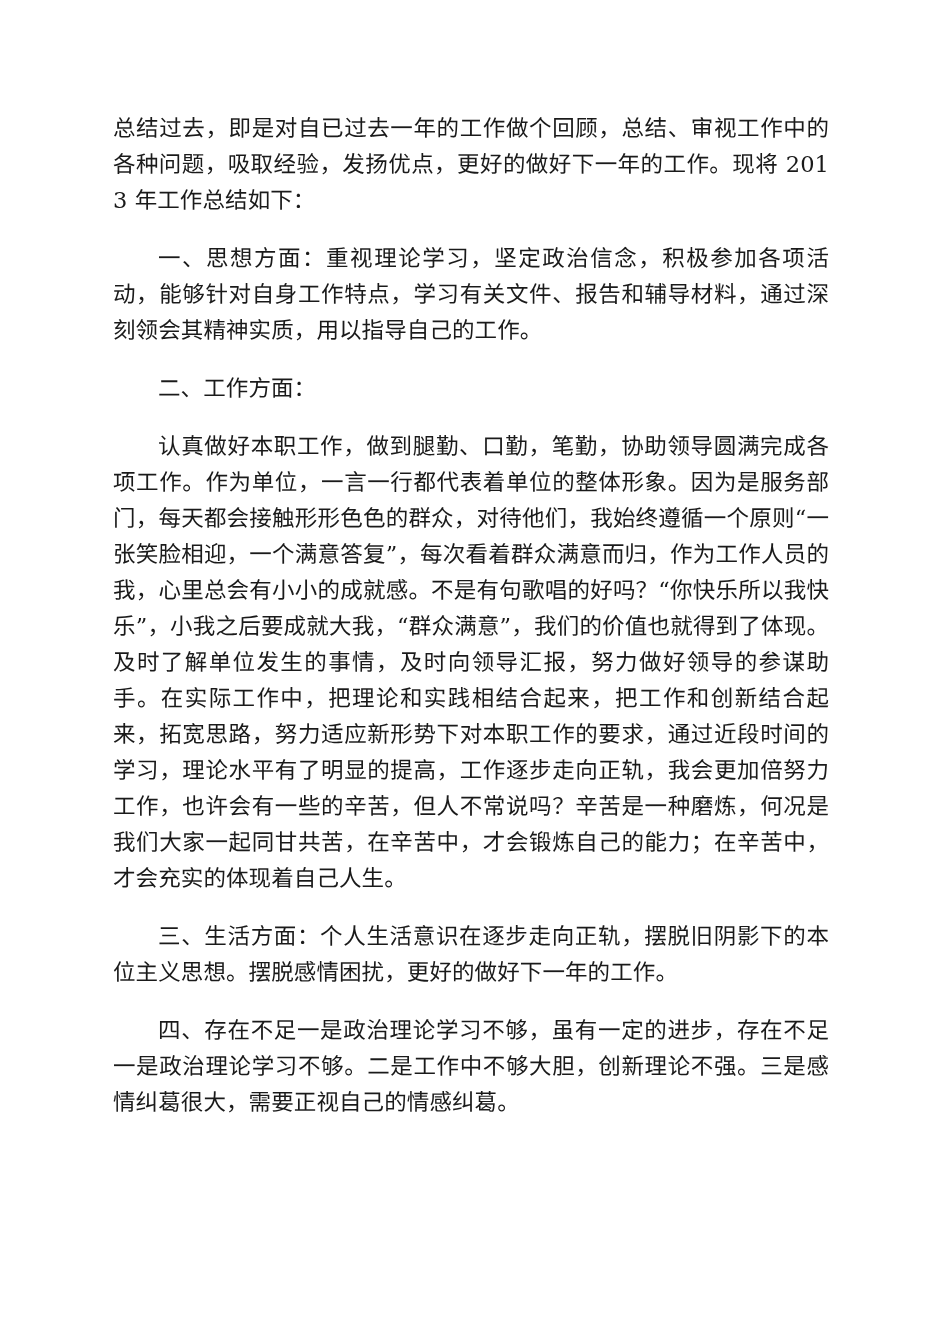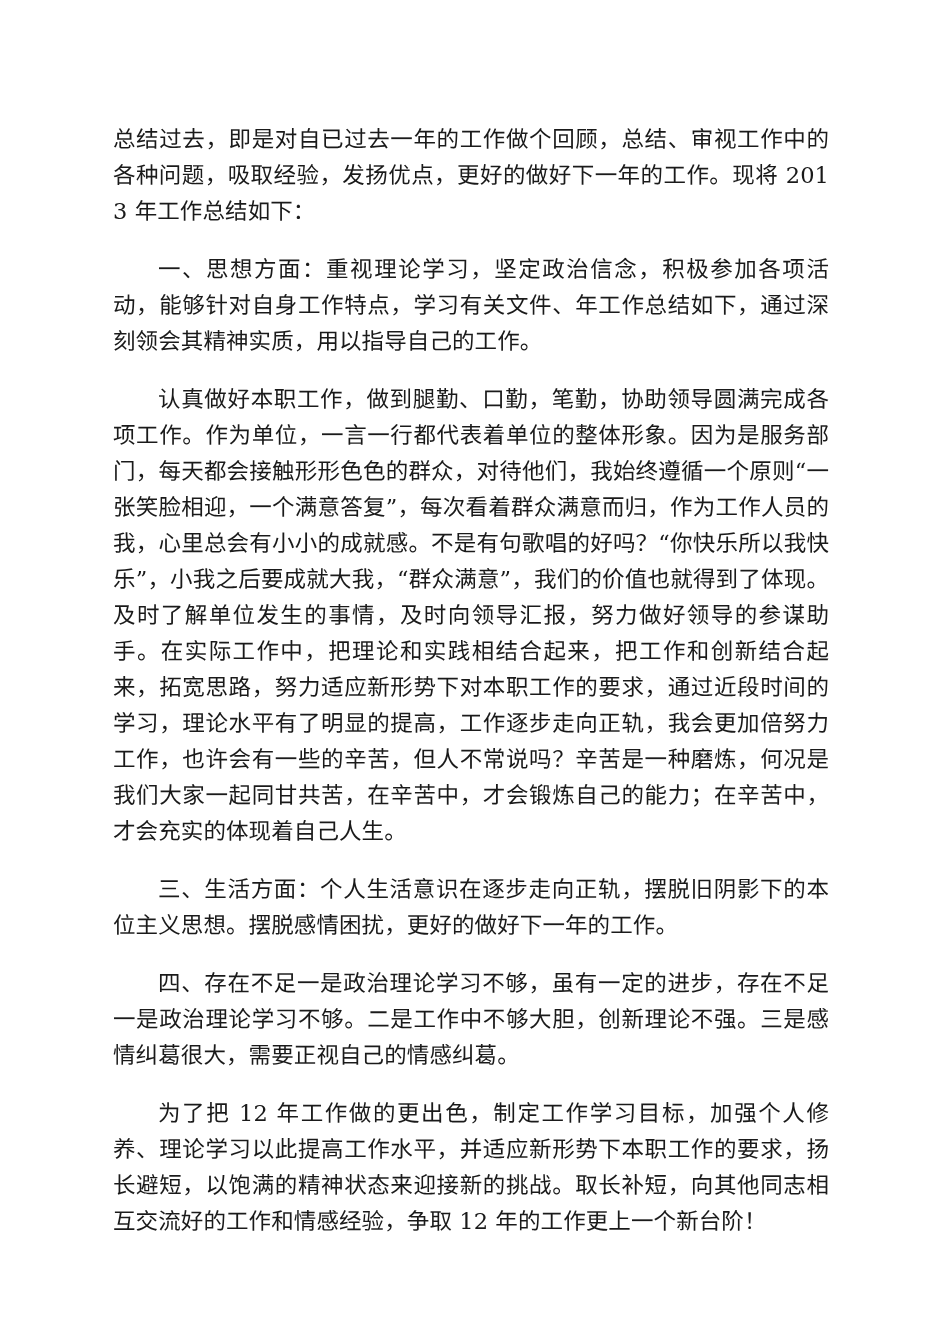--- a/index.html
+++ b/index.html
@@ -25,21 +25,21 @@
   }
 
   .doc-body {
     position: absolute;
     left: 113px;
     top: 106px;
     width: 716px;
   }
 
   .para {
-    margin: 15px 0 0 0;
+    margin: 4px 0 0 0;
     font-size: 22.5px;
     line-height: 36px;
     text-align: justify;
     text-justify: inter-character;
     text-align-last: left;
     letter-spacing: 0.1px;
     word-break: break-all;
     color: #1a1a1a;
   }
 
@@ -58,25 +58,25 @@
   }
 </style>
 </head>
 <body>
 
 <div class="page">
   <div class="doc-body">
 
     <p class="para noindent">总结过去，即是对自已过去一年的工作做个回顾，总结、审视工作中的各种问题，吸取经验，发扬优点，更好的做好下一年的工作。现将 2013 年工作总结如下：</p>
 
-    <p class="para indent">一、思想方面：重视理论学习，坚定政治信念，积极参加各项活动，能够针对自身工作特点，学习有关文件、年工作总结如下，通过深刻领会其精神实质，用以指导自己的工作。</p>
+    <p class="para indent">一、思想方面：重视理论学习，坚定政治信念，积极参加各项活动，能够针对自身工作特点，学习有关文件、报告和辅导材料，通过深刻领会其精神实质，用以指导自己的工作。</p>
 
+    <p class="para indent">二、工作方面：</p>
 
     <p class="para indent">认真做好本职工作，做到腿勤、口勤，笔勤，协助领导圆满完成各项工作。作为单位，一言一行都代表着单位的整体形象。因为是服务部门，每天都会接触形形色色的群众，对待他们，我始终遵循一个原则“一张笑脸相迎，一个满意答复”，每次看着群众满意而归，作为工作人员的我，心里总会有小小的成就感。不是有句歌唱的好吗？“你快乐所以我快乐”，小我之后要成就大我，“群众满意”，我们的价值也就得到了体现。及时了解单位发生的事情，及时向领导汇报，努力做好领导的参谋助手。在实际工作中，把理论和实践相结合起来，把工作和创新结合起来，拓宽思路，努力适应新形势下对本职工作的要求，通过近段时间的学习，理论水平有了明显的提高，工作逐步走向正轨，我会更加倍努力工作，也许会有一些的辛苦，但人不常说吗？辛苦是一种磨炼，何况是我们大家一起同甘共苦，在辛苦中，才会锻炼自己的能力；在辛苦中，才会充实的体现着自己人生。</p>
 
     <p class="para indent">三、生活方面：个人生活意识在逐步走向正轨，摆脱旧阴影下的本位主义思想。摆脱感情困扰，更好的做好下一年的工作。</p>
 
     <p class="para indent">四、存在不足一是政治理论学习不够，虽有一定的进步，存在不足一是政治理论学习不够。二是工作中不够大胆，创新理论不强。三是感情纠葛很大，需要正视自己的情感纠葛。</p>
 
-    <p class="para indent">为了把 12 年工作做的更出色，制定工作学习目标，加强个人修养、理论学习以此提高工作水平，并适应新形势下本职工作的要求，扬长避短，以饱满的精神状态来迎接新的挑战。取长补短，向其他同志相互交流好的工作和情感经验，争取 12 年的工作更上一个新台阶！</p>
 
   </div>
 </div>
 
 </body></html>

